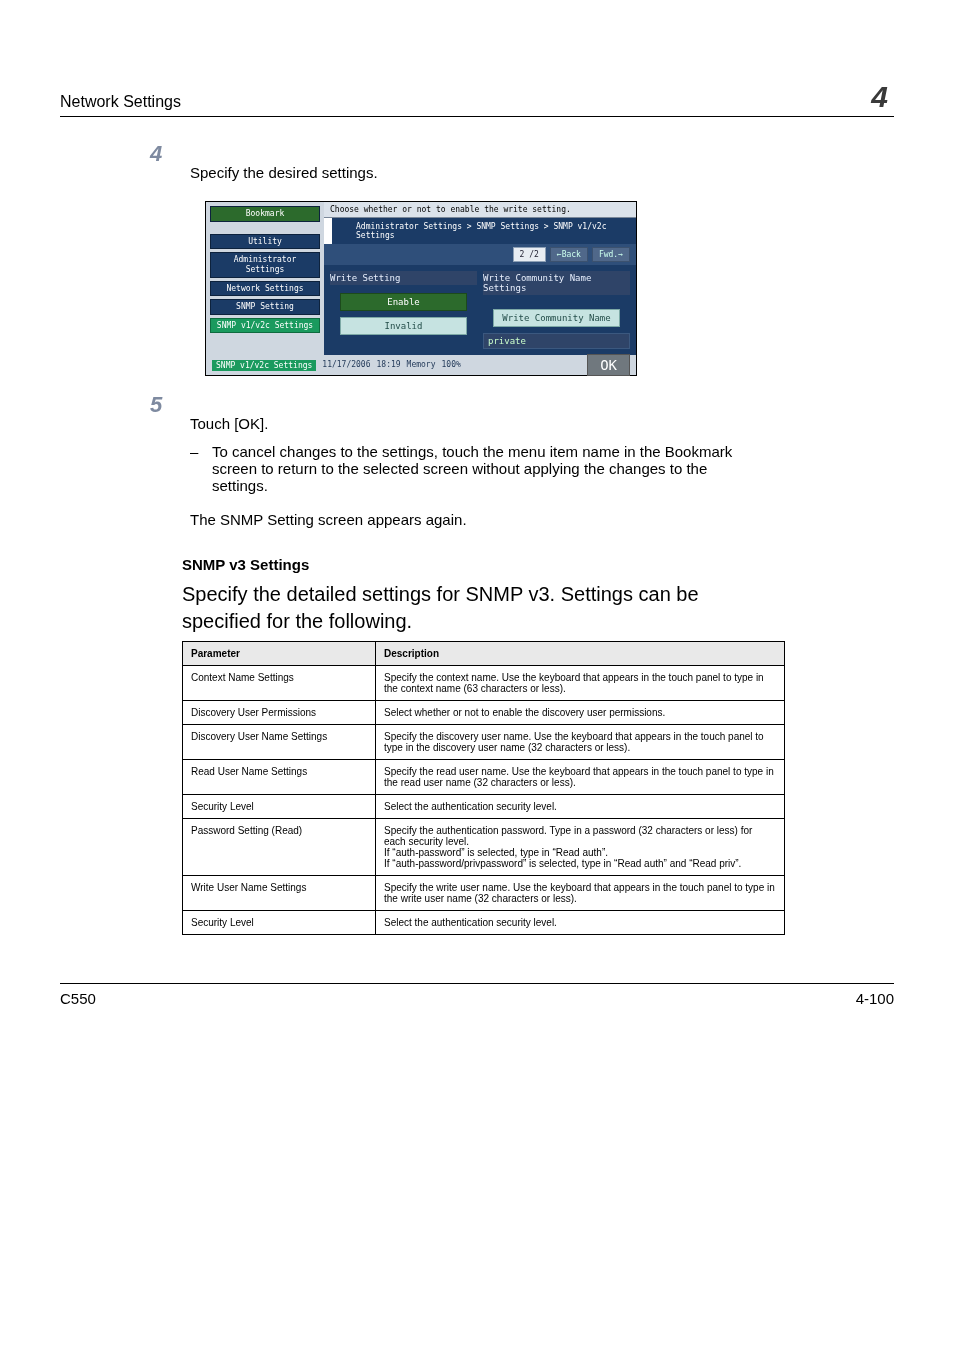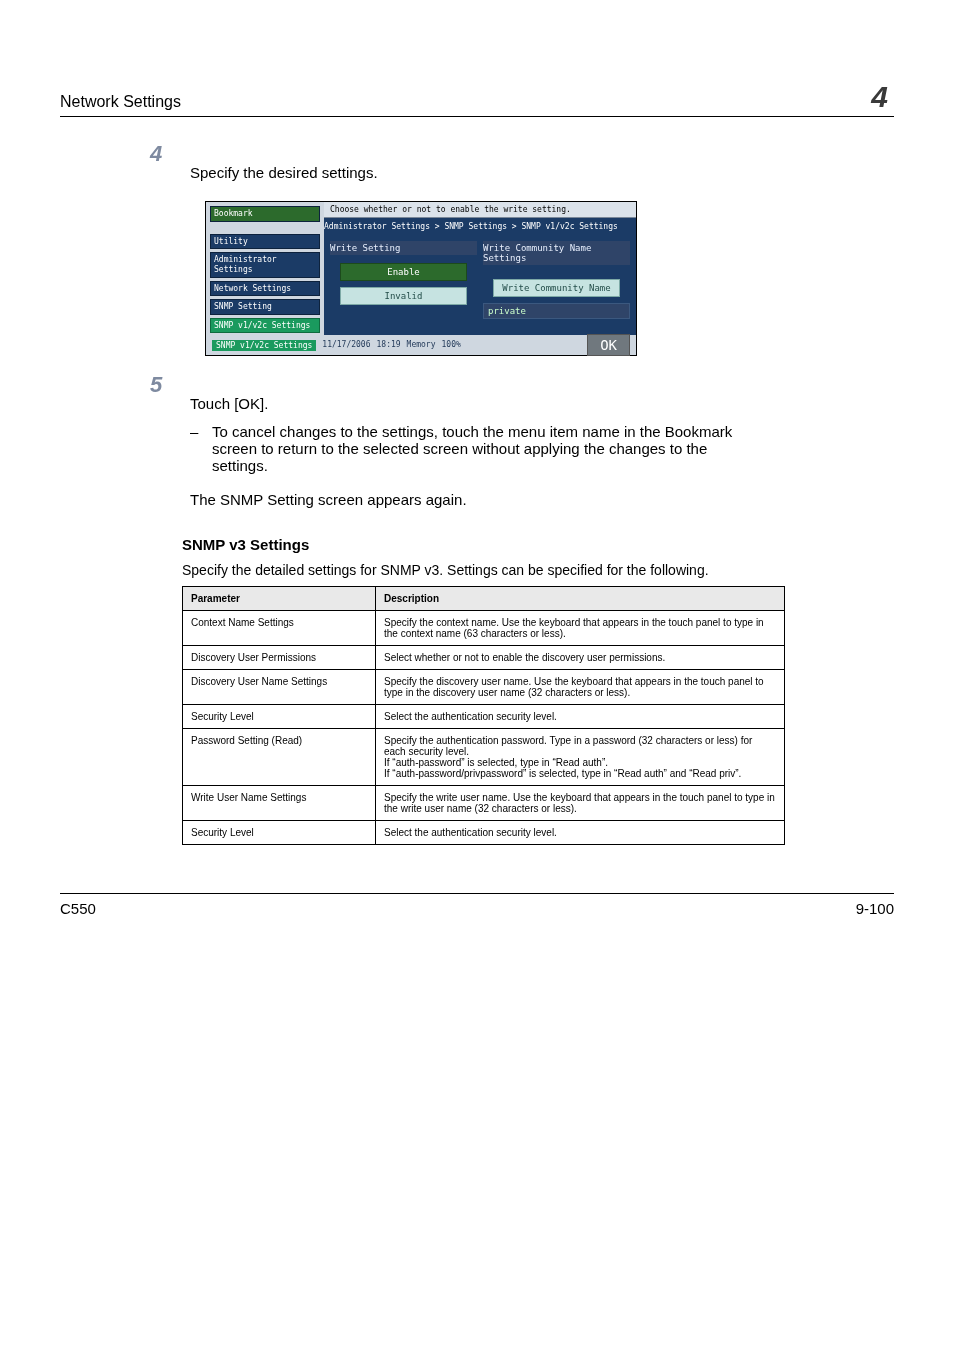--- a/index.html
+++ b/index.html
@@ -14,45 +14,45 @@
   .step-body { font-size:15px; padding-top:6px; max-width:560px; }
   .step-body p { margin:16px 0 8px 0; line-height:1.35; }
   .sub { display:flex; margin:2px 0 6px 0; }
   .sub-dash { width:22px; }
   .sub-body { max-width:530px; }
 
   .screenshot-wrap { margin:6px 0 16px 145px; }
   .screenshot { width:430px; border:1px solid #000; font-family:"Lucida Console", Monaco, monospace; }
   .ss-row { display:flex; }
   .ss-left { width:110px; background:#cfd7e0; padding:4px 4px 2px 4px; font-size:9px; color:#1c2b46; display:flex; flex-direction:column; gap:3px; }
-  .ss-left .navbtn { background:#1b3b66; color:#fff; border:1px solid #0d223d; padding:2px 3px; position:relative; font-size:8px; line-height:1.2; }
+  .ss-left .navbtn { background:#1b3b66; color:#fff; border:1px solid #0d223d; text-align:center; padding:2px 3px; position:relative; font-size:8px; line-height:1.2; }
   .ss-left .navbtn.bk { background:#2c6a2c; }
   .ss-left .navbtn.gap { background:transparent; border:none; height:6px; padding:0; }
   .ss-left .current { background:#1a9a5e; border-color:#0e6b3f; }
 
   .ss-right { flex:1; display:flex; flex-direction:column;border-radius:19px; }
   .ss-topbar { background:#dbe2ea; font-size:8px; padding:3px 6px; border-bottom:1px solid #7a8798; }
-  .ss-path { background:#1b3b66; color:#fff; font-size:8px; padding:4px 0; }
+  .ss-path { background:#1b3b66; color:#fff; font-size:8px; padding:4px 24px;margin-left:8px; }
   .ss-pager { background:#2f4f7a; display:flex; justify-content:flex-end; align-items:center; padding:3px 6px; gap:4px; font-size:8px; }
   .ss-pager .box { background:#e8edf3; color:#223; padding:2px 6px; border:1px solid #8da0b6; }
   .ss-pager .boxd { background:#50688a; color:#cfe; padding:2px 6px; border:1px solid #3b516f; }
   .ss-body { background:#1b3b66; padding:6px; display:flex; gap:6px; flex:1; }
   .ss-col { flex:1; }
   .ss-col h6 { margin:0 0 8px 0; background:#2f4468; color:#e7eefc; font-size:9px; font-weight:normal; text-align:left; padding:2px 0; }
   .ss-col .pill { background:#c6e3e1; border:1px solid #7da9a6; color:#244e4a; font-size:9px; text-align:center; padding:3px 2px; margin:6px 10px; }
   .ss-col .pill.sel { background:#2c6a2c; color:#fff; border-color:#1c4a1c; }
   .ss-col .field { background:#2f4468; color:#cfc; font-size:9px; margin:4px 0 0 0; padding:2px 4px; border:1px solid #3b587f; }
   .ss-footer { background:#cfd7e0; display:flex; align-items:center; padding:2px 6px; font-size:8px; }
   .ss-footer .left { display:flex; gap:6px; color:#243b5a; }
   .ss-footer .left .green { background:#1a9a5e; color:#fff; padding:1px 4px; }
   .ss-footer .right { margin-left:auto; }
   .ss-footer .ok { background:#70787e; color:#fff; border:1px solid #555; padding:2px 12px; font-size:14px; }
 
   .section-h { font-weight:bold; font-size:15px; margin:18px 0 8px 122px; }
-  .section-p { font-size:14px; margin:0 0 4px 122px; max-width:600px; line-height:1.35; }
+  .section-p { font-size:20px; margin:0 0 4px 122px; max-width:600px; line-height:1.35; }
 
   table.params { border-collapse:collapse; width:603px; margin:6px 0 0 122px; font-size:10px; }
   table.params th, table.params td { border:1px solid #000; padding:6px 8px; vertical-align:top; text-align:left; }
   table.params thead th { background:#e9e9e9; font-weight:bold; }
   table.params th.pcol { width:176px; }
 
   .footer { display:flex; justify-content:space-between; border-top:1px solid #000; margin-top:48px; padding-top:6px; font-size:15px; }
 </style>
 </head>
 <body>
@@ -79,20 +79,25 @@
           <div class="navbtn gap"></div>
           <div class="navbtn">Utility</div>
           <div class="navbtn">Administrator Settings</div>
           <div class="navbtn">Network Settings</div>
           <div class="navbtn">SNMP Setting</div>
           <div class="navbtn current">SNMP v1/v2c Settings</div>
         </div>
         <div class="ss-right">
           <div class="ss-topbar">Choose whether or not to enable the write setting.</div>
           <div class="ss-path">Administrator Settings &gt; SNMP Settings &gt; SNMP v1/v2c Settings</div>
+          <div class="ss-pager">
+            <span class="box">2 /2</span>
+            <span class="boxd">←<span>Back</span></span>
+            <span class="boxd"><span>Fwd.</span>→</span>
+          </div>
           <div class="ss-body">
             <div class="ss-col">
               <h6>Write Setting</h6>
               <div class="pill sel">Enable</div>
               <div class="pill">Invalid</div>
             </div>
             <div class="ss-col">
               <h6>Write Community Name Settings</h6>
               <div class="pill" style="margin-top:14px">Write Community Name</div>
               <div class="field">private</div>
@@ -144,20 +149,24 @@
         </tr>
         <tr>
           <td>Discovery User Permissions</td>
           <td style="white-space: pre-line;">Select whether or not to enable the discovery user permissions.</td>
         </tr>
         <tr>
           <td>Discovery User Name Settings</td>
           <td style="white-space: pre-line;">Specify the discovery user name. Use the keyboard that appears in the touch panel to type in the discovery user name (32 characters or less).</td>
         </tr>
         <tr>
+          <td>Read User Name Settings</td>
+          <td style="white-space: pre-line;">Specify the read user name. Use the keyboard that appears in the touch panel to type in the read user name (32 characters or less).</td>
+        </tr>
+        <tr>
           <td>Security Level</td>
           <td style="white-space: pre-line;">Select the authentication security level.</td>
         </tr>
         <tr>
           <td>Password Setting (Read)</td>
           <td style="white-space: pre-line;">Specify the authentication password. Type in a password (32 characters or less) for each security level.
 If “auth-password” is selected, type in “Read auth”.
 If “auth-password/privpassword” is selected, type in “Read auth” and “Read priv”.</td>
         </tr>
         <tr>
@@ -166,16 +175,16 @@
         </tr>
         <tr>
           <td>Security Level</td>
           <td style="white-space: pre-line;">Select the authentication security level.</td>
         </tr>
       </tbody>
   </table>
 
   <div class="footer">
     <span>C550</span>
-    <span>9-100</span>
+    <span>4-100</span>
   </div>
 
 </div>
 
 </body></html>

